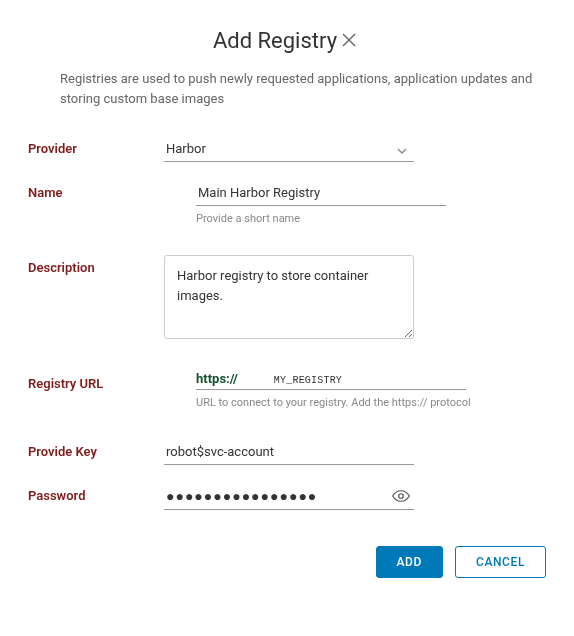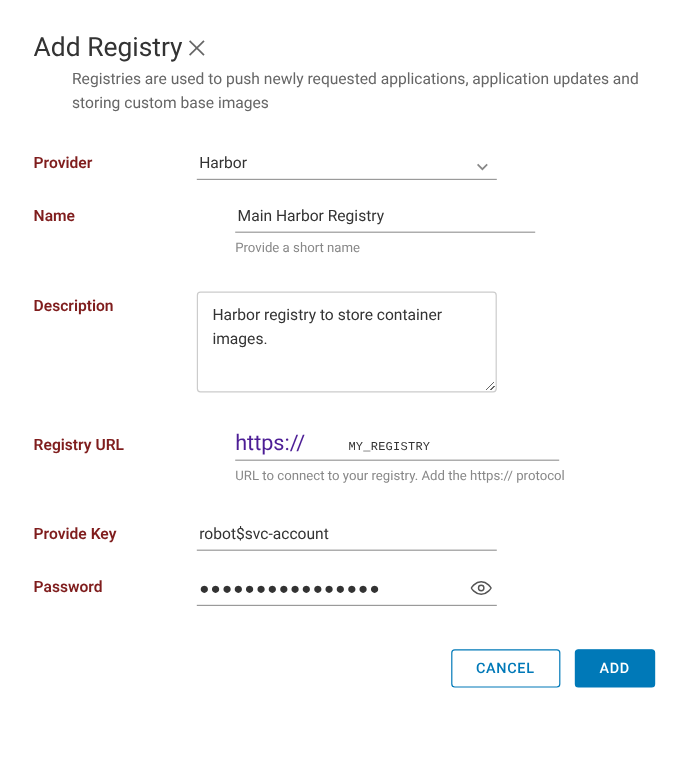--- a/index.html
+++ b/index.html
@@ -10,23 +10,23 @@
     body {
       font-family: -apple-system, BlinkMacSystemFont, "Segoe UI", Roboto, Helvetica, Arial, sans-serif;
       background: #fff;
       width: 574px;
       height: 636px;
       padding: 28px;
       color: #333;
     }
     .header {
       display: flex;
-      justify-content: flex-start;
+      justify-content: center;
       align-items: flex-start;
-      margin-bottom: 2px;
+      margin-bottom: 14px;
     }
     .title {
       font-size: 22px;
       font-weight: 400;
       color: #333;
     }
     .close-btn {
       background: none;
       border: none;
       cursor: pointer;
@@ -98,22 +98,23 @@
       line-height: 1.5;
     }
     .url-row {
       display: flex;
       align-items: baseline;
       border-bottom: 1px solid #9a9a9a;
       width: 270px;
       padding-bottom: 3px;
     }
     .url-prefix {
-      font-size: 18px;
-      color: #4c1d95;
+      font-size: 13px;
+      color: #14532d;
+      font-weight: bold;
     }
     .url-host {
       font-family: "Courier New", monospace;
       font-size: 10px;
       color: #333;
       letter-spacing: 0.2px;
       padding-left: 36px;
     }
     .url-suffix {
       font-size: 13px;
@@ -245,15 +246,15 @@
             <path d="M1 12s4-7 11-7 11 7 11 7-4 7-11 7S1 12 1 12z"></path>
             <circle cx="12" cy="12" r="3"></circle>
           </svg>
         </span>
       </button>
     </div>
   </div>
 </div>
 
 <div class="footer">
+  <button class="btn btn-add">ADD</button>
   <button class="btn btn-cancel">CANCEL</button>
-  <button class="btn btn-add">ADD</button>
 </div>
 
 </body></html>

